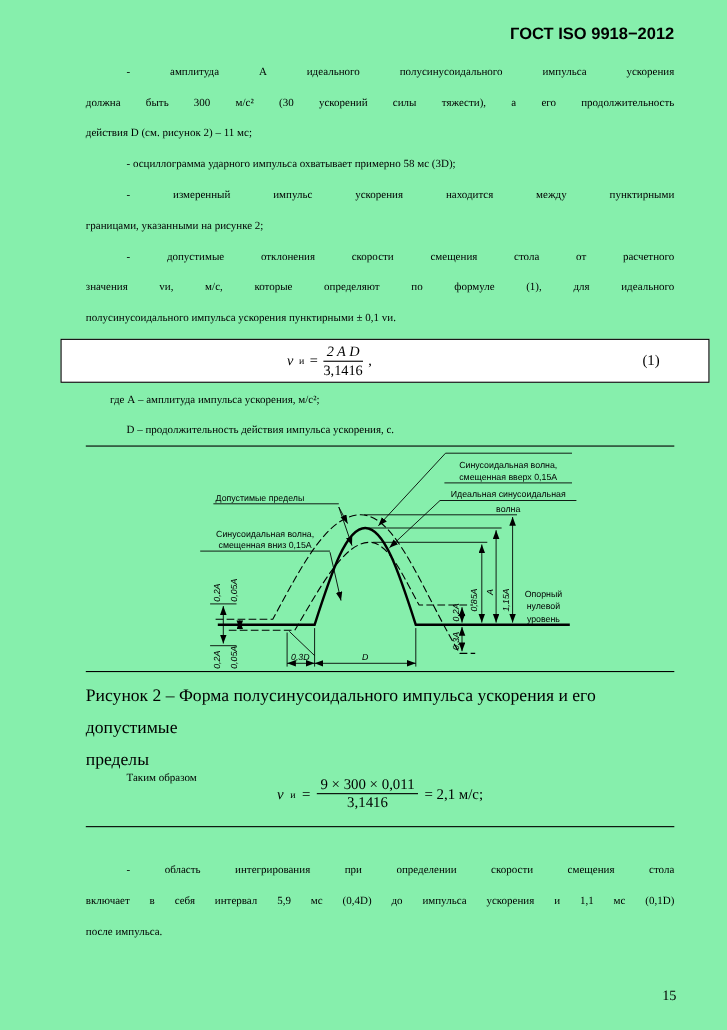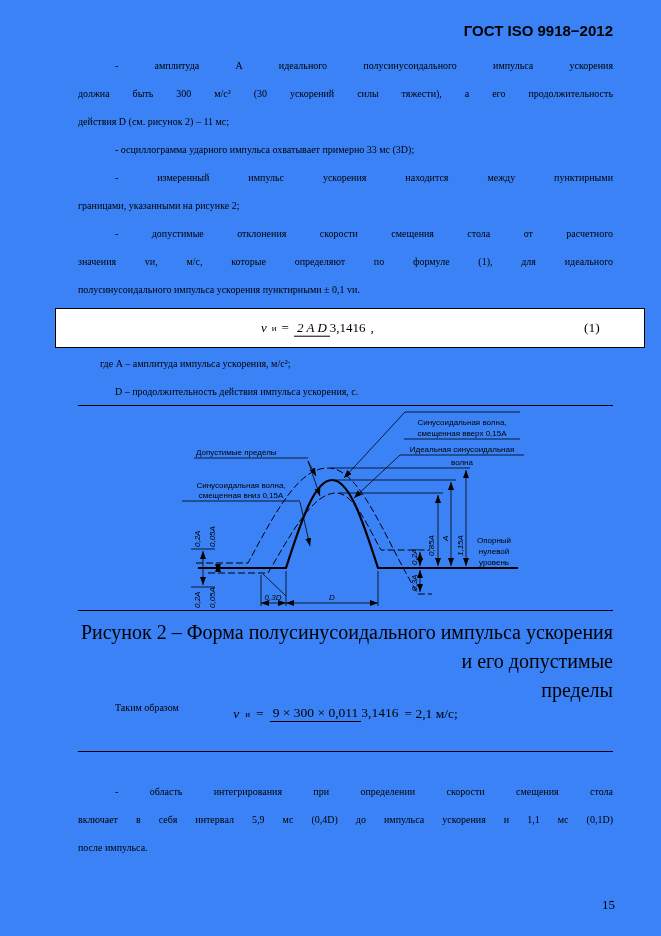--- a/index.html
+++ b/index.html
@@ -1,44 +1,44 @@
 <!DOCTYPE html>
 <html><head>
 <meta charset="utf-8">
 <style>
   html,body{margin:0;padding:0;background:#888;}
   .page{
-    position:relative;width:661px;height:936px;background:#3b82f6;
+    position:relative;width:661px;height:936px;background:#86efac;
     font-family:"Liberation Serif",serif;color:#000;overflow:hidden;margin:0 auto;
   }
   .hdr{
     position:absolute;top:22px;right:48px;
     font-family:"Liberation Sans",sans-serif;font-weight:bold;font-size:15px;
   }
   .textblock{position:absolute;left:78px;width:535px;}
   .tl{font-size:10px;line-height:28px;white-space:normal;}
   .just{text-align:justify;text-align-last:justify;}
   .indent{padding-left:37px;}
   .where1{margin-left:22px;}
   .where2{margin-left:37px;}
   .rule{position:absolute;left:78px;width:535px;height:1px;background:#000;}
   .fbox{
     position:absolute;left:55px;top:308px;width:588px;height:38px;
     border:1px solid #000;background:#fff;
   }
   .f1g{position:absolute;left:205px;top:50%;transform:translateY(-50%);
     display:inline-flex;align-items:center;gap:5px;font-size:13px;}
   .fnum{position:absolute;left:528px;top:50%;transform:translateY(-50%);font-size:13.5px;}
-  .frac{display:inline-flex;flex-direction:row;text-align:center;line-height:1.2;}
+  .frac{display:inline-flex;flex-direction:column;text-align:center;line-height:1.2;}
   .frac .nu{border-bottom:1px solid #000;padding:0 3px;}
   .fvar{font-style:italic;}
   .f1g .nu{font-style:italic;}
   sub{font-size:9px;}
-  .caption{position:absolute;left:78px;width:535px;text-align:right;
-    font-size:20px;line-height:29px;}
+  .caption{position:absolute;left:78px;width:535px;text-align:left;
+    font-size:16px;line-height:29px;}
   .f2wrap{position:absolute;left:78px;width:535px;display:flex;justify-content:center;}
   .f2g{display:inline-flex;align-items:center;gap:6px;font-size:13.5px;}
   .pgnum{position:absolute;top:897px;right:46px;font-size:13px;}
   svg text{font-family:"Liberation Sans",sans-serif;font-size:8px;fill:#000;}
   svg .dimlab{font-style:italic;}
   svg .thin{stroke:#000;stroke-width:0.8;fill:none;}
   svg .thick{stroke:#000;stroke-width:2.2;fill:none;}
   svg .dash{stroke:#000;stroke-width:1;fill:none;stroke-dasharray:7 3;}
   svg .dim{stroke:#000;stroke-width:0.8;fill:none;
     marker-start:url(#arr);marker-end:url(#arr);}
@@ -48,21 +48,21 @@
 <body>
 
 <div class="page">
 
   <div class="hdr">ГОСТ ISO 9918−2012</div>
 
   <div class="textblock" style="top:52px;">
     <div class="tl just indent">- амплитуда А идеального полусинусоидального импульса ускорения</div>
     <div class="tl just">должна быть 300 м/с² (30 ускорений силы тяжести), а его продолжительность</div>
     <div class="tl">действия D (см. рисунок 2) – 11 мс;</div>
-    <div class="tl indent">- осциллограмма ударного импульса охватывает примерно 33 мс (3D);</div>
+    <div class="tl indent">- осциллограмма ударного импульса охватывает примерно 58 мс (3D);</div>
     <div class="tl just indent">- измеренный импульс ускорения находится между пунктирными</div>
     <div class="tl">границами, указанными на рисунке 2;</div>
     <div class="tl just indent">- допустимые отклонения скорости смещения стола от расчетного</div>
     <div class="tl just">значения vи, м/с, которые определяют по формуле (1), для идеального</div>
     <div class="tl">полусинусоидального импульса ускорения пунктирными ± 0,1 vи.</div>
   </div>
 
   <div class="fbox">
     <span class="f1g">
       <span class="fvar">v</span>

